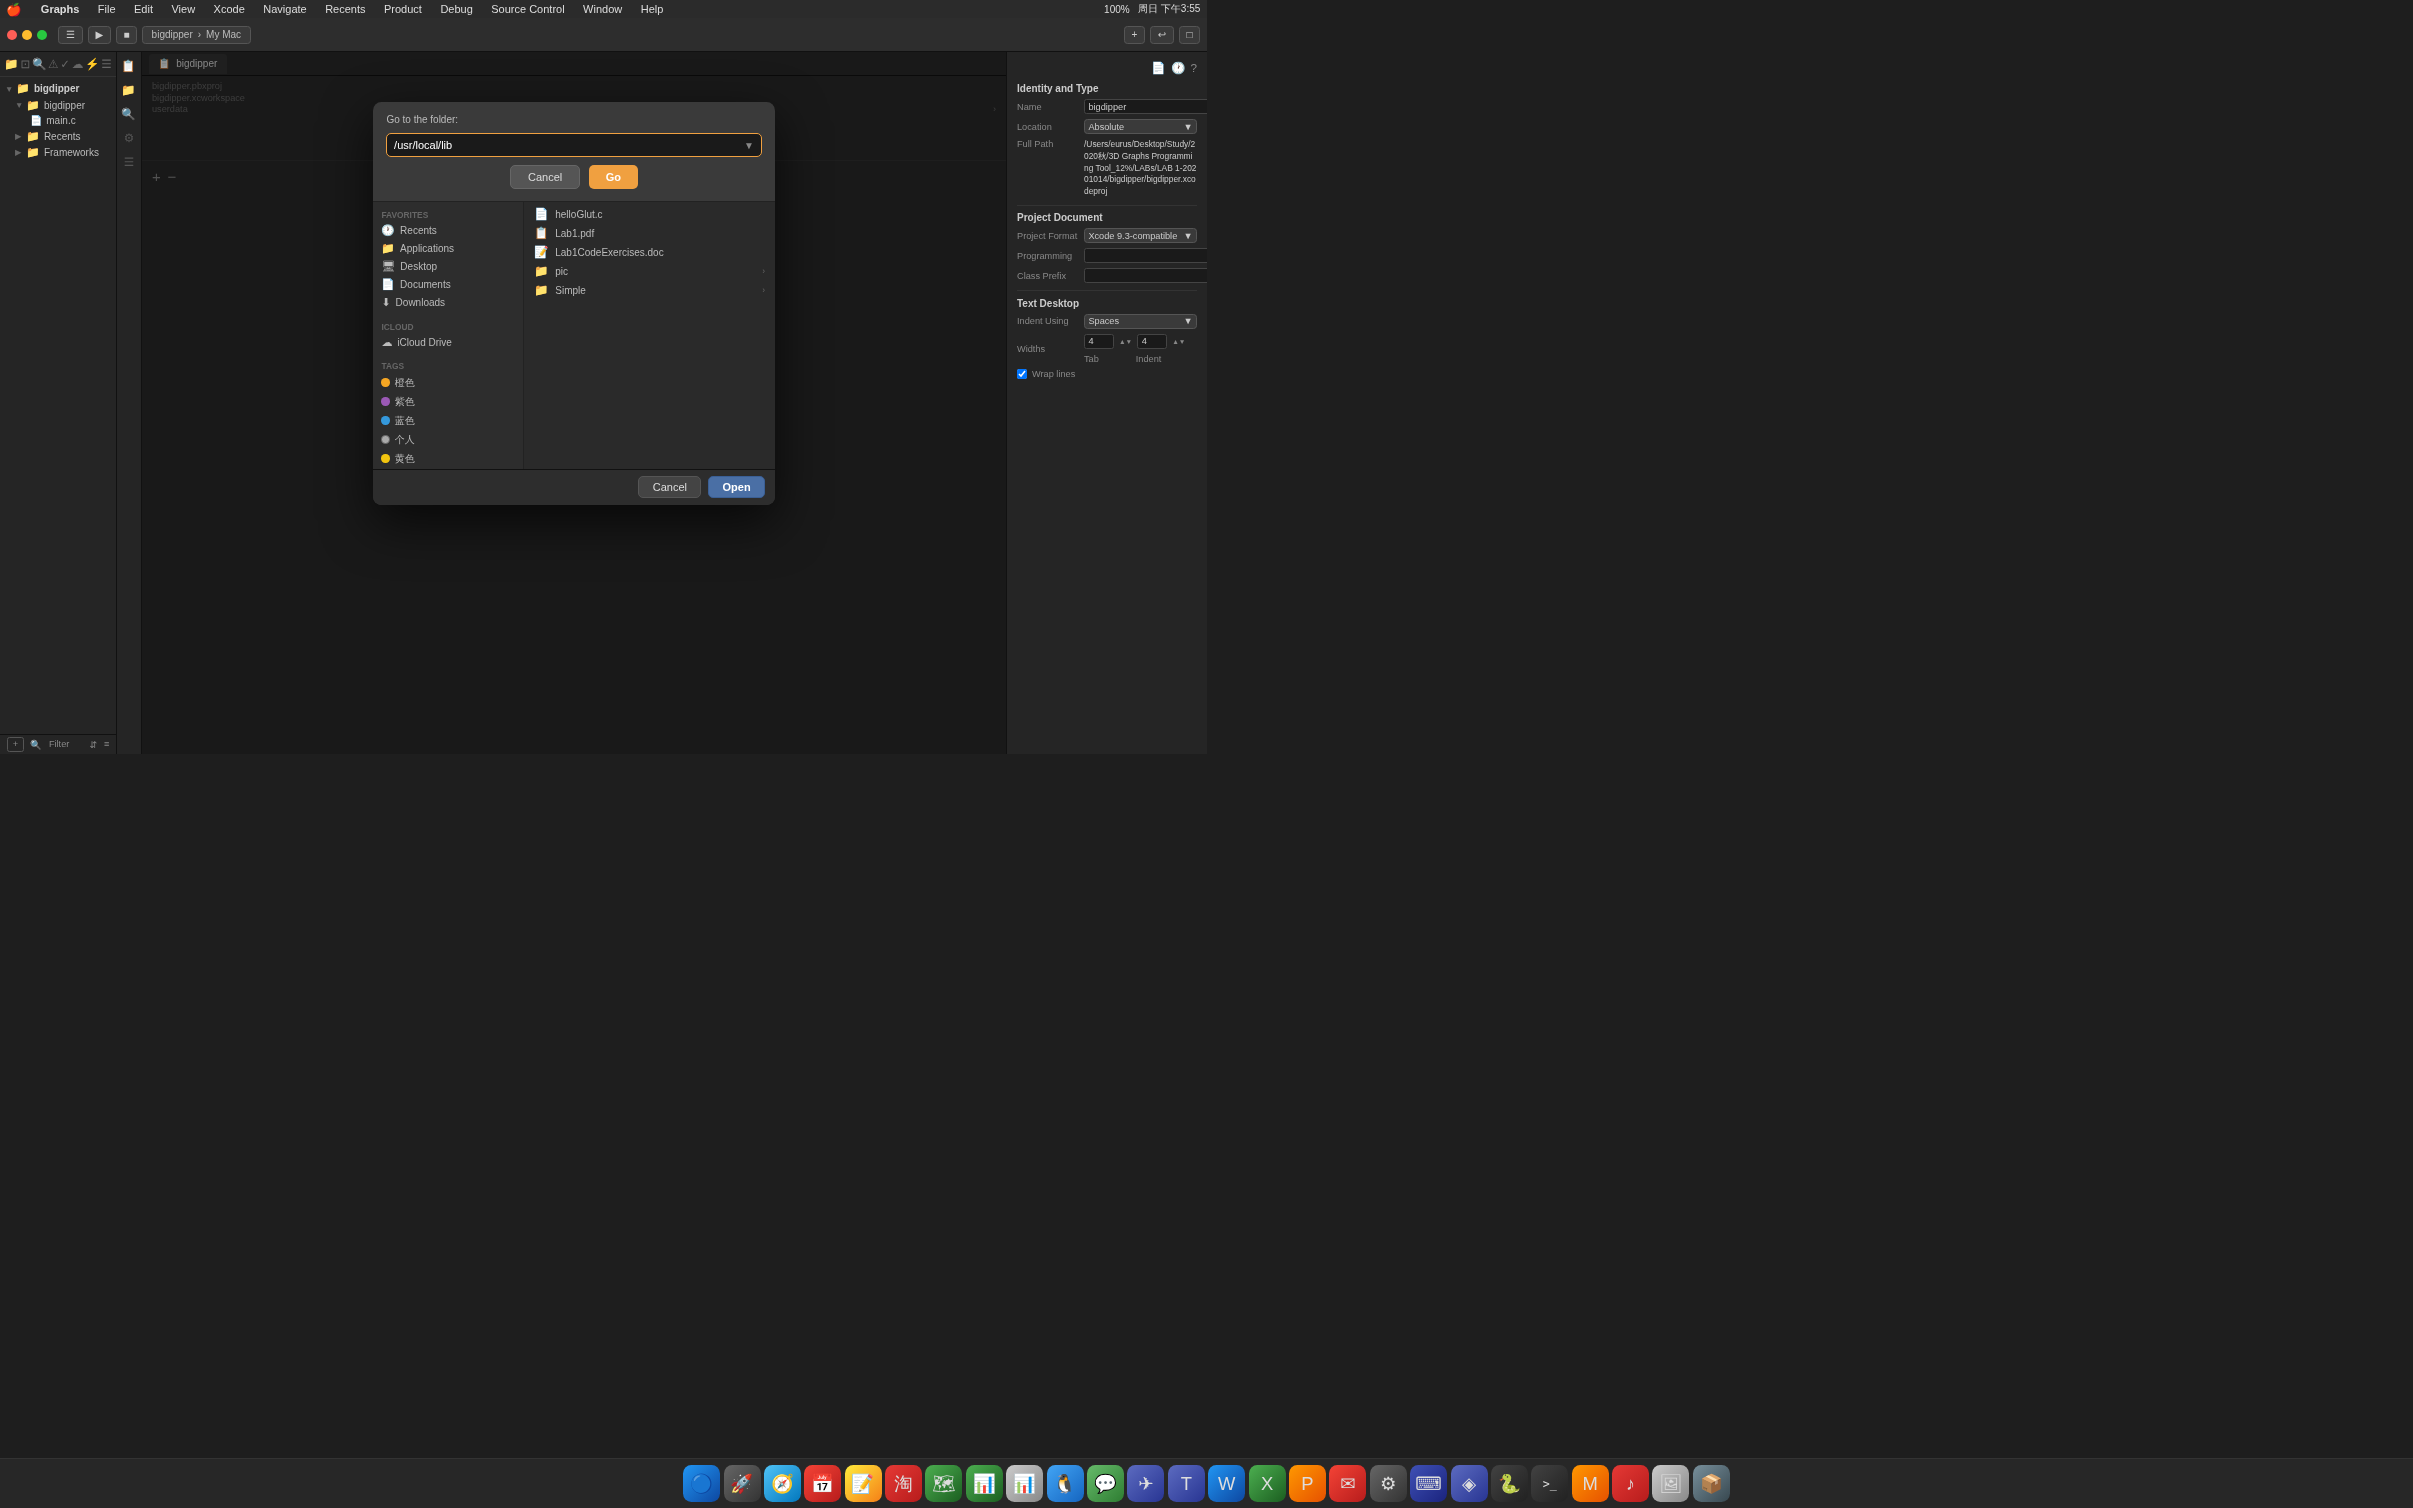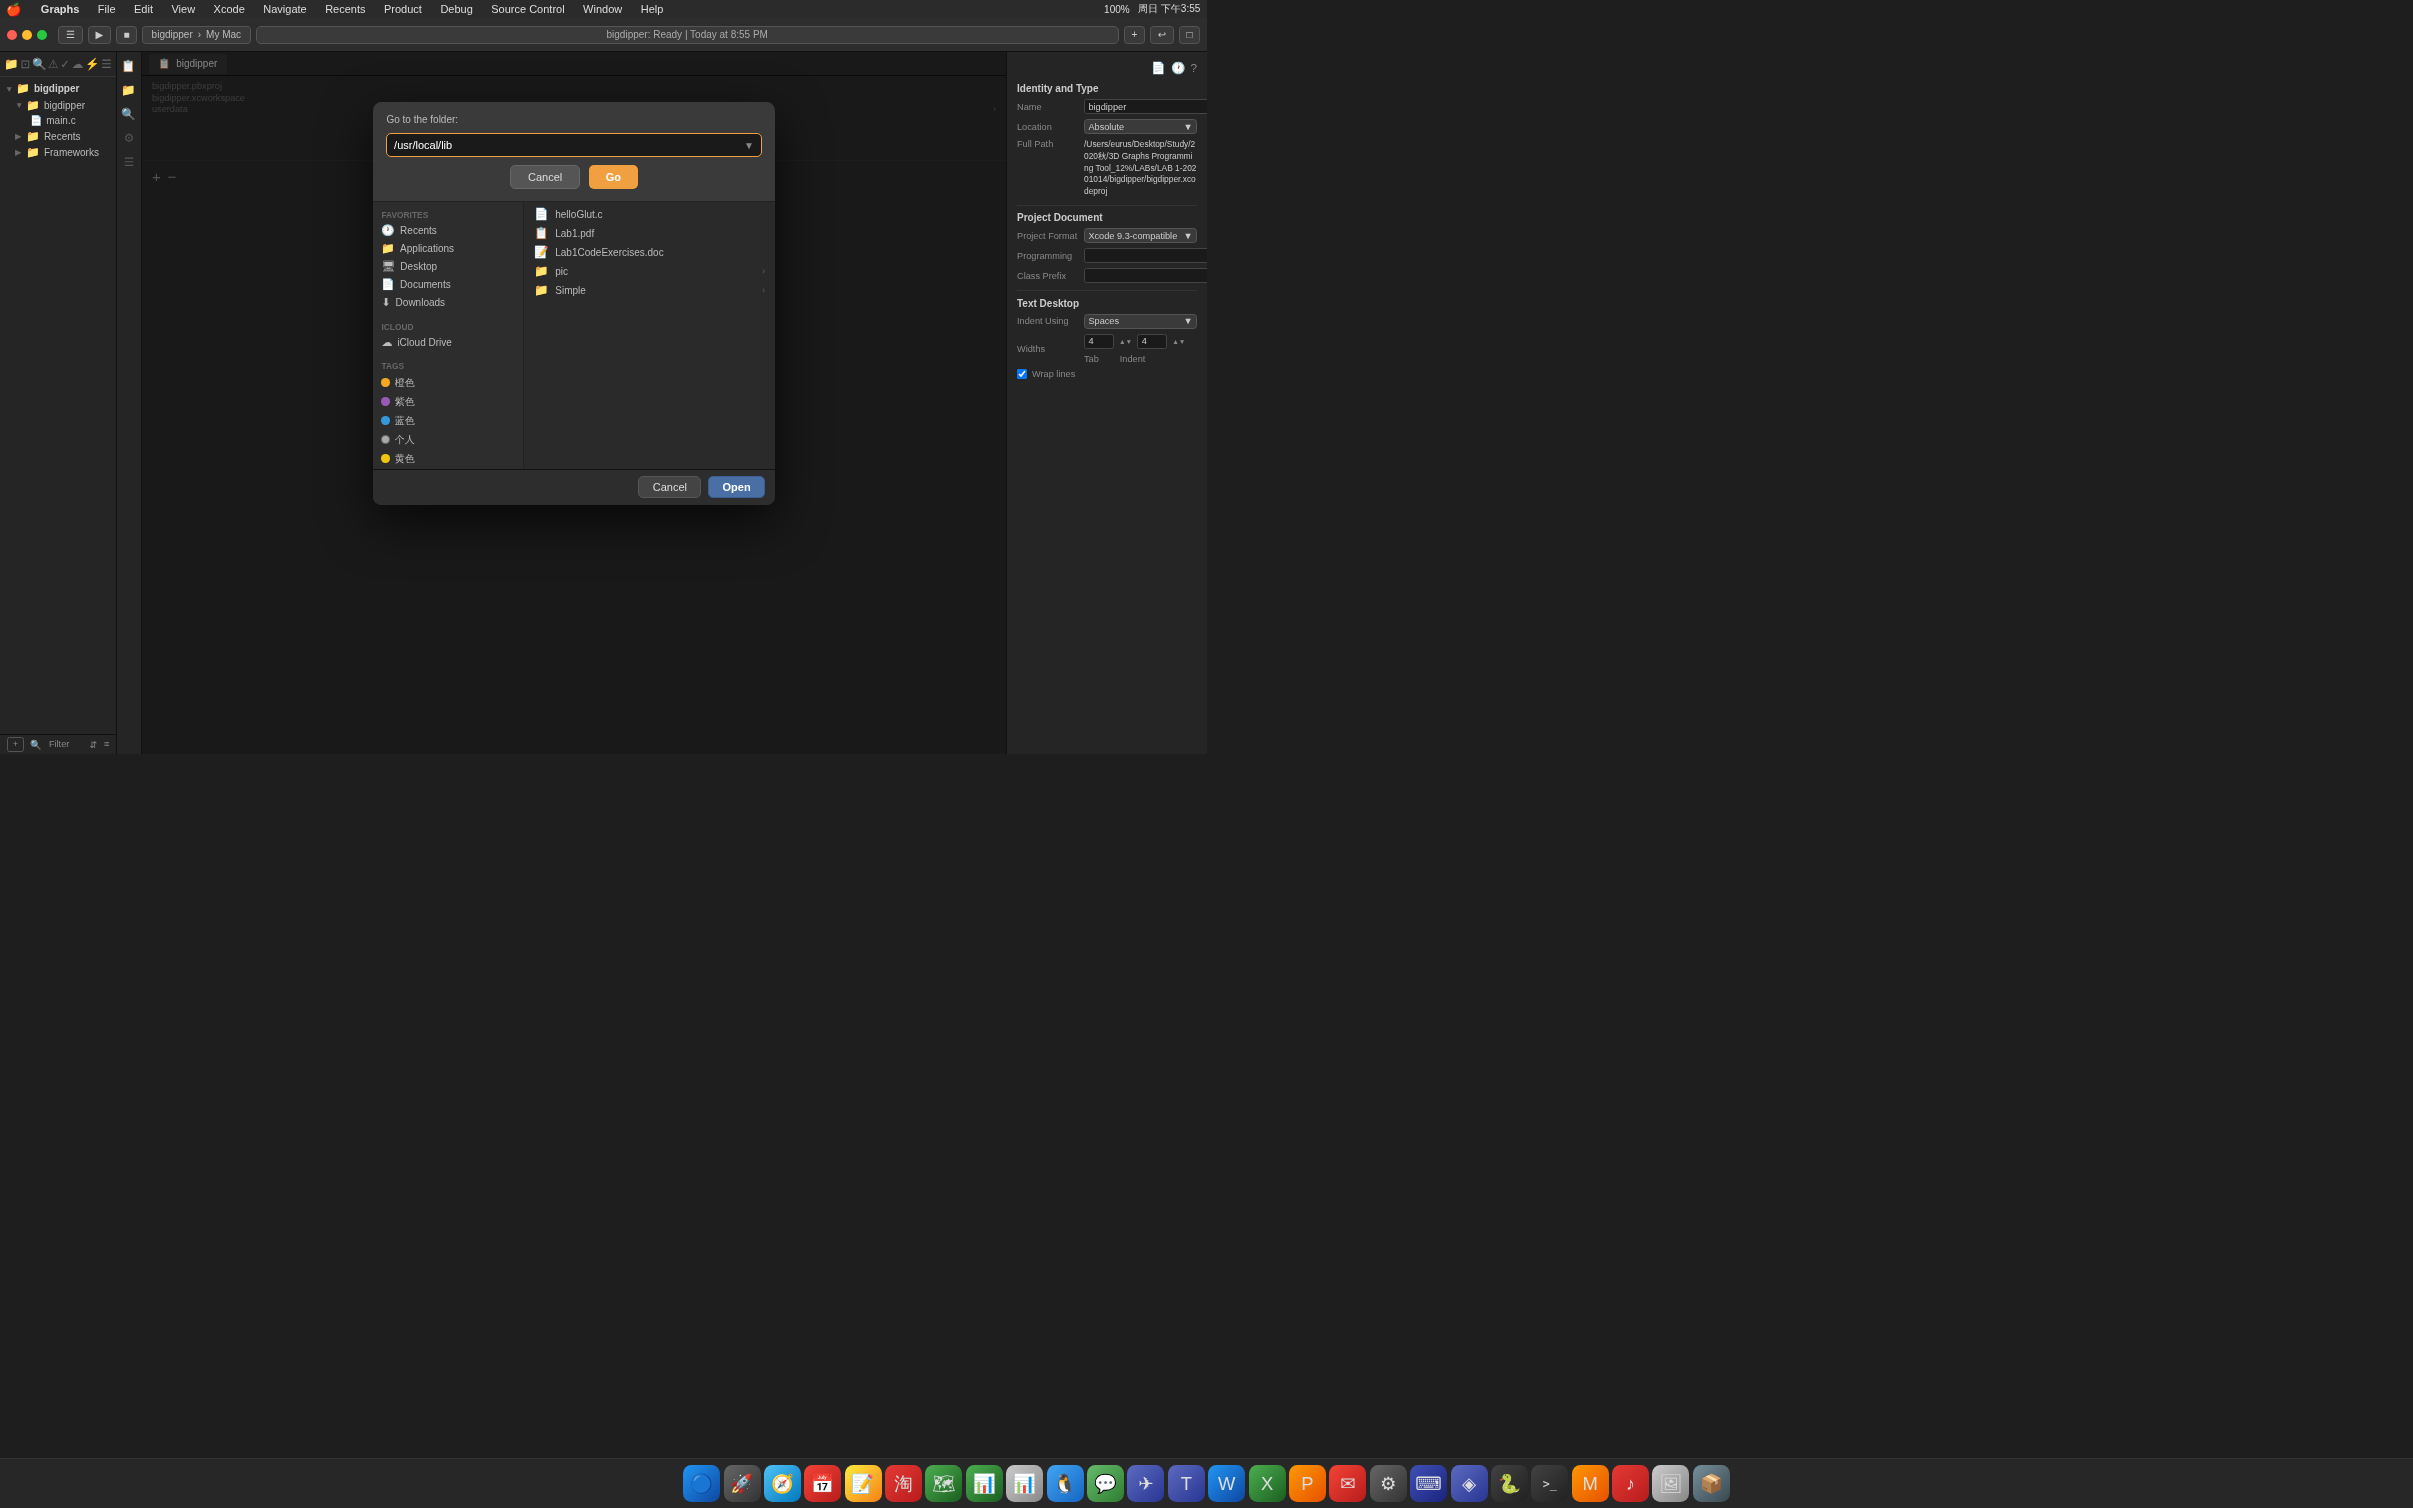--- a/index.html
+++ b/index.html
@@ -511,23 +511,20 @@
     <div class="tl tl-max"></div>
   </div>
   <div class="toolbar-btn">☰</div>
   <div class="toolbar-btn">▶</div>
   <div class="toolbar-btn">■</div>
   <div class="toolbar-breadcrumb">
     <span>bigdipper</span>
     <span>›</span>
     <span>My Mac</span>
   </div>
-  <div class="toolbar-status">
-    <span>bigdipper: Ready | Today at 8:55 PM</span>
-  </div>
   <div class="toolbar-right">
     <div class="toolbar-btn">+</div>
     <div class="toolbar-btn">↩</div>
     <div class="toolbar-btn">□</div>
   </div>
 </div>
 
 <div class="main-layout">
 
   <div class="left-panel">
@@ -780,21 +777,21 @@
 
     <div class="field-row">
       <span class="field-label">Widths</span>
       <div style="display:flex;flex-direction:column;gap:1.7px;">
         <div class="widths-row">
           <input class="width-input" type="text" value="4" style="">
           <span style="display:flex;flex-direction:column;font-size:6.7px;color:#888;">▲▼</span>
           <input class="width-input" type="text" value="4" style="">
           <span style="display:flex;flex-direction:column;font-size:6.7px;color:#888;">▲▼</span>
         </div>
-        <div style="display:flex;gap:4px;">
+        <div style="display:flex;gap:20px;">
           <span class="width-label">Tab</span>
           <span class="width-label" style="margin-left:17px;">Indent</span>
         </div>
       </div>
     </div>
 
     <div class="checkbox-row">
       <input type="checkbox" checked="" style="">
       <span class="width-label">Wrap lines</span>
     </div>

